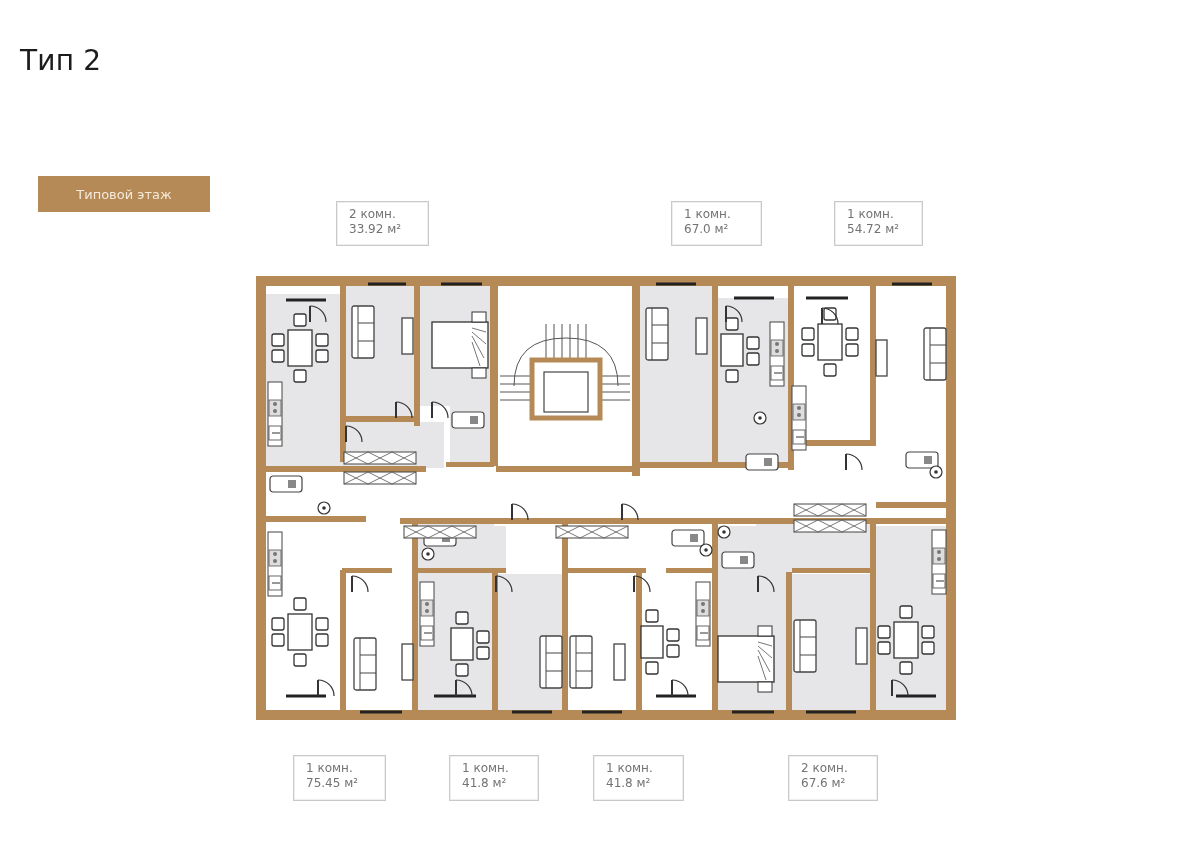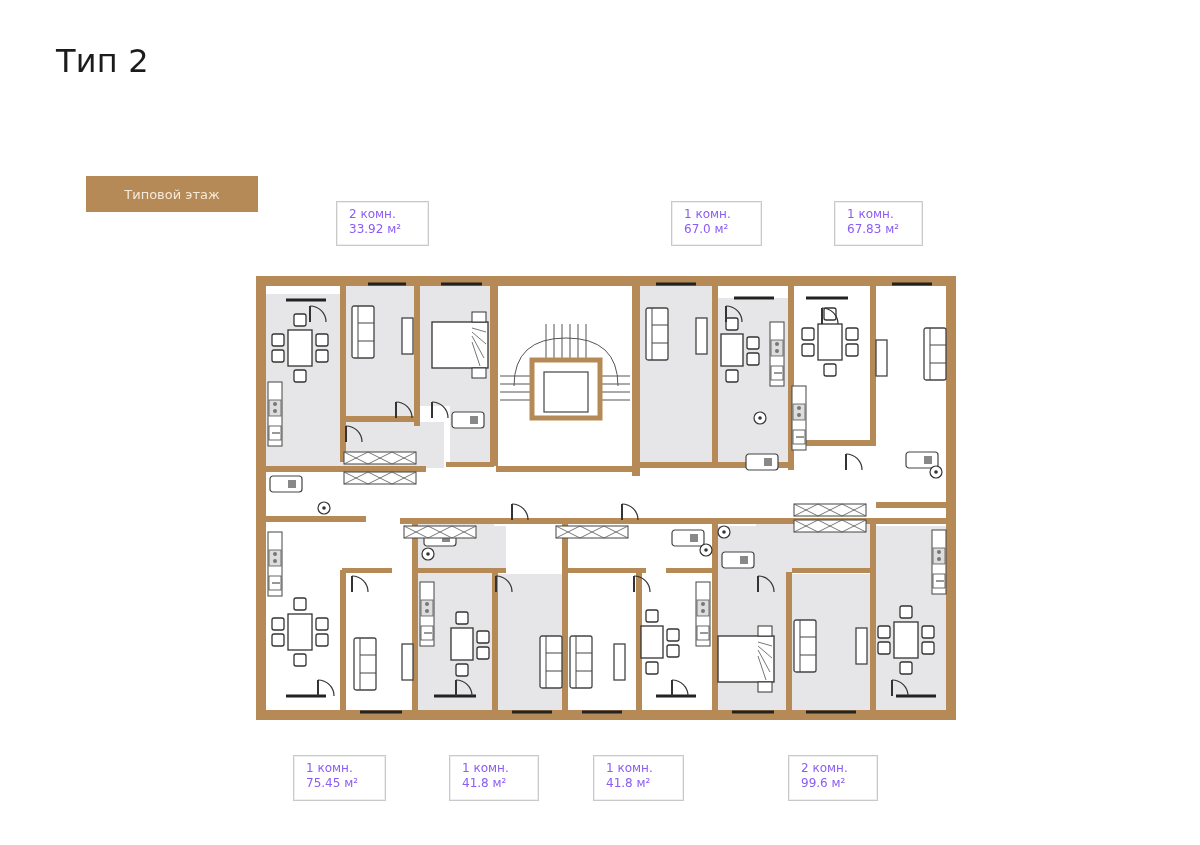--- a/index.html
+++ b/index.html
@@ -1,20 +1,20 @@
 <!DOCTYPE html>
 <html><head>
 <meta charset="utf-8">
 <style>
   html, body { margin: 0; padding: 0; background: #ffffff; }
   body { width: 1200px; height: 845px; position: relative; overflow: hidden; font-family: "DejaVu Sans", "Liberation Sans", sans-serif; color: #1c1c1c; }
-  .title { position: absolute; left: 56px; top: 42px; font-size: 32px; line-height: 38px; font-weight: 400; letter-spacing: 0.2px; }
+  .title { position: absolute; left: 20px; top: 42px; font-size: 28px; line-height: 38px; font-weight: 400; letter-spacing: 0.2px; }
   .title div { white-space: nowrap; }
-  .floor-tab { position: absolute; left: 38px; top: 176px; width: 172px; height: 36px; background: #b58a57; color: #f5ead9; font-size: 13px; display: flex; align-items: center; justify-content: center; cursor: pointer; margin-left: 48px; }
-  .label { position: absolute; background: #fff; border: 1px solid #c9c9c9; box-shadow: 0 0 0 1px #eeeeee inset; padding: 5px 10px 5px 12px; font-size: 12px; line-height: 15px; color: #8b5cf6; box-sizing: border-box; }
+  .floor-tab { position: absolute; left: 38px; top: 176px; width: 172px; height: 36px; background: #b58a57; color: #f5ead9; font-size: 13px; display: flex; align-items: center; justify-content: center; cursor: pointer; }
+  .label { position: absolute; background: #fff; border: 1px solid #c9c9c9; box-shadow: 0 0 0 1px #eeeeee inset; padding: 5px 10px 5px 12px; font-size: 12px; line-height: 15px; color: #737373; box-sizing: border-box; }
   .label .rooms, .label .area { display: block; white-space: nowrap; }
   .plan { position: absolute; left: 256px; top: 276px; width: 700px; height: 444px; }
   .plan svg { display: block; }
 </style>
 </head>
 <body>
 
 <div class="title">
   <div>Тип 2</div>
 </div>
@@ -24,38 +24,38 @@
 <div class="label" style="left:336px; top:201px; width:93px; height:45px;">
   <span class="rooms">2 комн.</span>
   <span class="area">33.92 м²</span>
 </div>
 <div class="label" style="left:671px; top:201px; width:91px; height:45px;">
   <span class="rooms">1 комн.</span>
   <span class="area">67.0 м²</span>
 </div>
 <div class="label" style="left:834px; top:201px; width:89px; height:45px;">
   <span class="rooms">1 комн.</span>
-  <span class="area">67.83 м²</span>
+  <span class="area">54.72 м²</span>
 </div>
 
 <div class="label" style="left:293px; top:755px; width:93px; height:46px;">
   <span class="rooms">1 комн.</span>
   <span class="area">75.45 м²</span>
 </div>
 <div class="label" style="left:449px; top:755px; width:90px; height:46px;">
   <span class="rooms">1 комн.</span>
   <span class="area">41.8 м²</span>
 </div>
 <div class="label" style="left:593px; top:755px; width:91px; height:46px;">
   <span class="rooms">1 комн.</span>
   <span class="area">41.8 м²</span>
 </div>
 <div class="label" style="left:788px; top:755px; width:90px; height:46px;">
   <span class="rooms">2 комн.</span>
-  <span class="area">99.6 м²</span>
+  <span class="area">67.6 м²</span>
 </div>
 
 <div class="plan">
 <svg width="700" height="444" viewBox="0 0 700 444" xmlns="http://www.w3.org/2000/svg">
   <defs>
     <g id="chair">
           <rect x="-6" y="-6" width="12" height="12" rx="2" fill="#fff" stroke="#333" stroke-width="1.3"></rect>
         </g>
     <g id="table6">
       <rect x="-12" y="-18" width="24" height="36" fill="#fff" stroke="#333" stroke-width="1.3"></rect>

